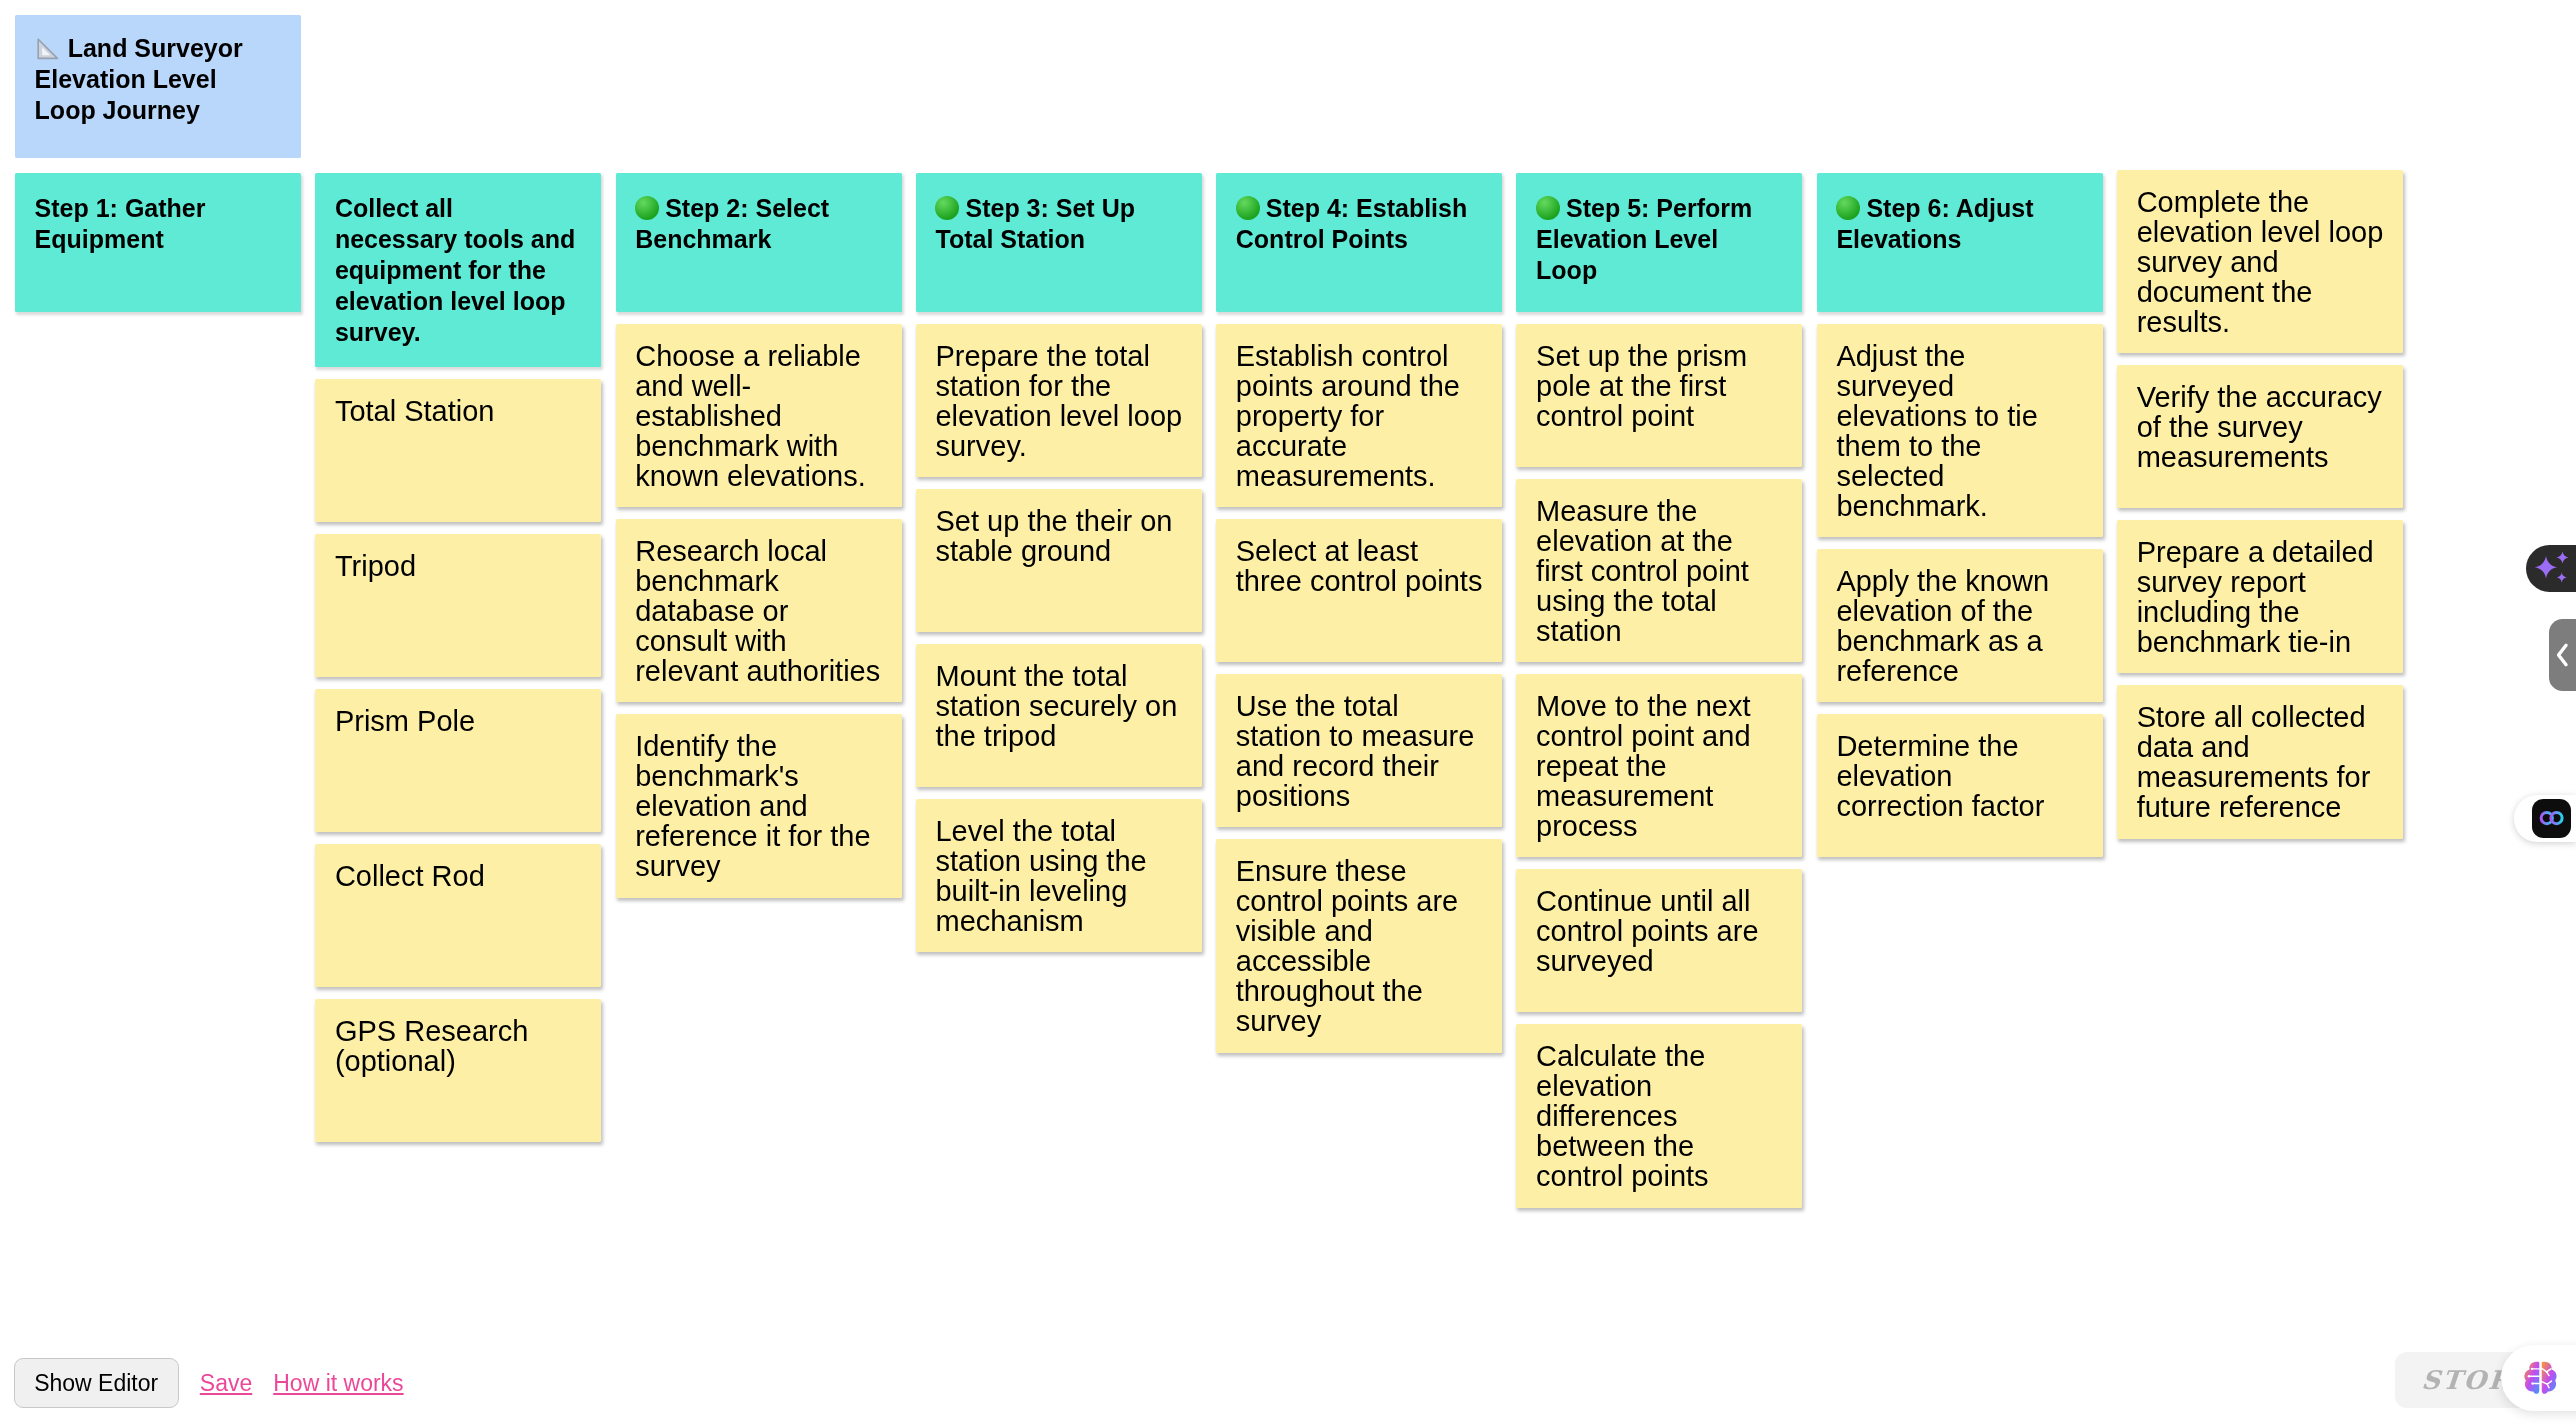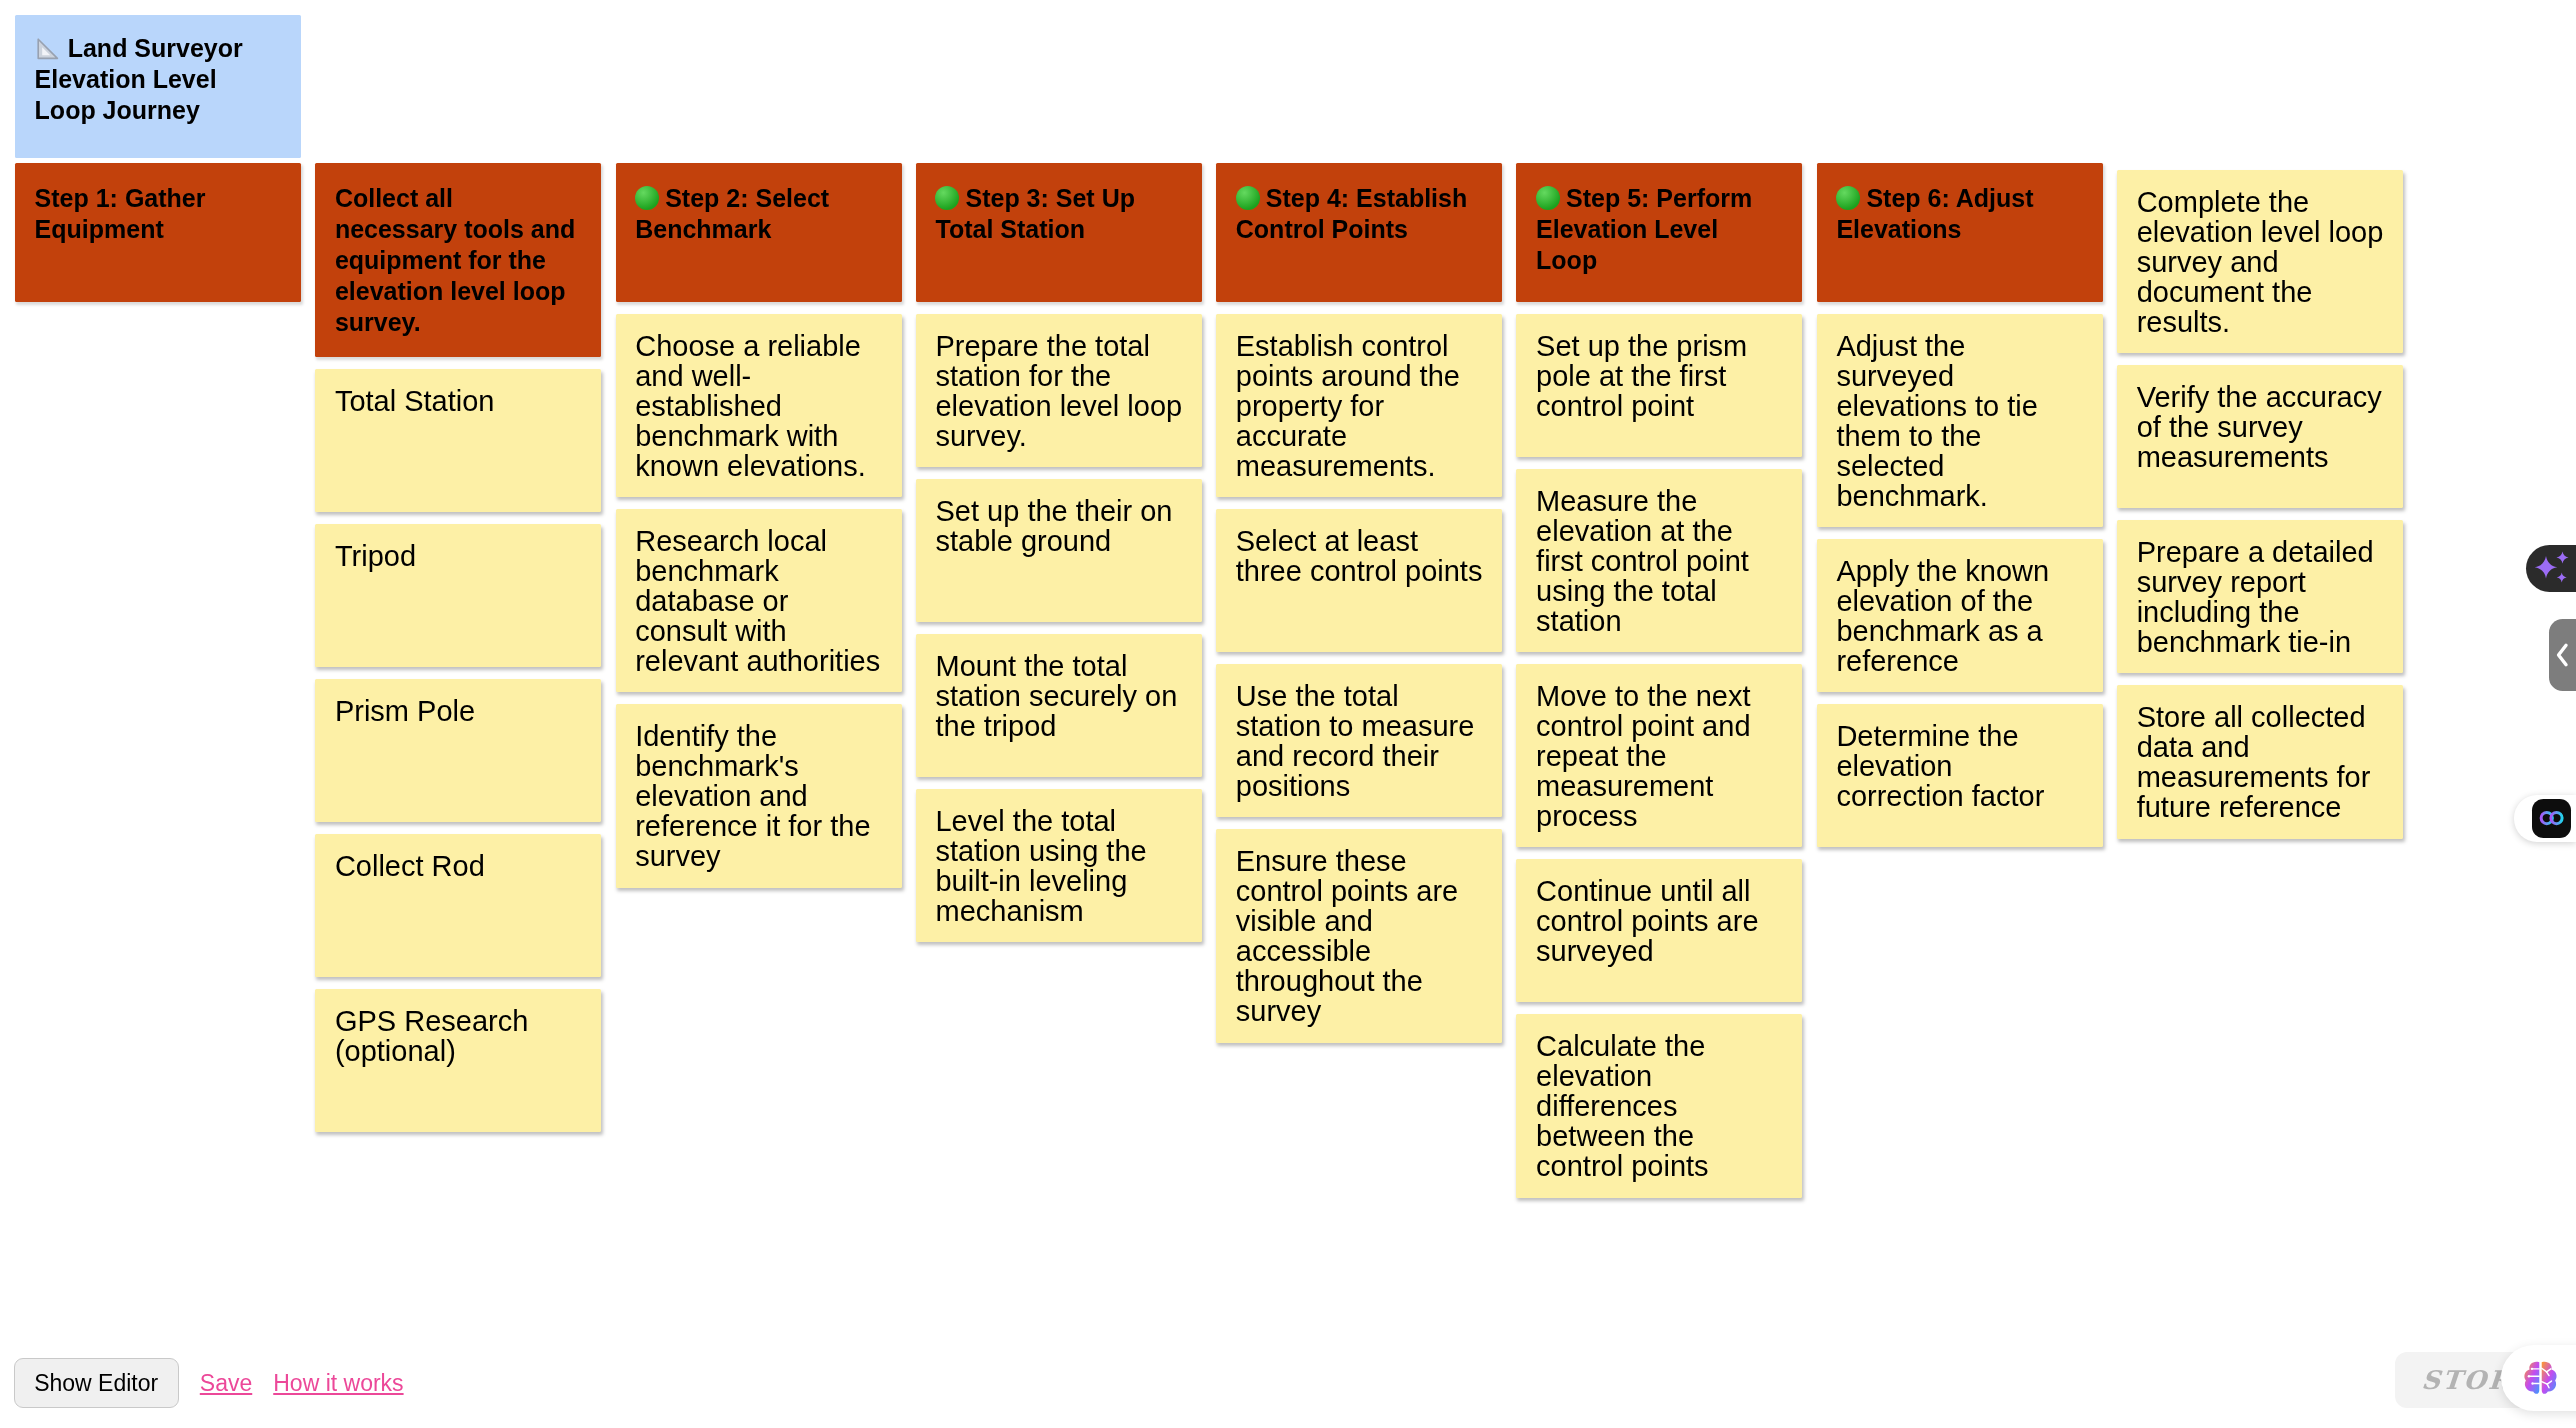--- a/index.html
+++ b/index.html
@@ -10,21 +10,21 @@
   
   .board{position:absolute;left:15px;top:15px;display:flex;gap:14.3px;}
   .col{width:286px;display:flex;flex-direction:column;}
   .card{box-sizing:border-box;width:286px;border-radius:1.5px;}
   .title-card{
     min-height:143px;background:#b9d6fb;padding:18px 19.6px;
     font-size:25px;line-height:31px;font-weight:700;
   }
   .spacer{height:143px;}
   .header{
-    min-height:139px;margin-top:5px;background:#c2410c;padding:19.6px;
+    min-height:139px;margin-top:15px;background:#5eead4;padding:19.6px;
     font-size:25px;line-height:31px;font-weight:700;
     box-shadow:1.5px 2.3px 3px rgba(0,0,0,0.15);
   }
   .note{
     min-height:143px;margin-top:12px;background:#fdf0a6;padding:16.6px 19.6px;
     font-size:29px;line-height:30px;font-weight:400;
     box-shadow:1.5px 3px 3.8px rgba(0,0,0,0.25);
   }
   .note:first-of-type{margin-top:21px;}
   .dot{

